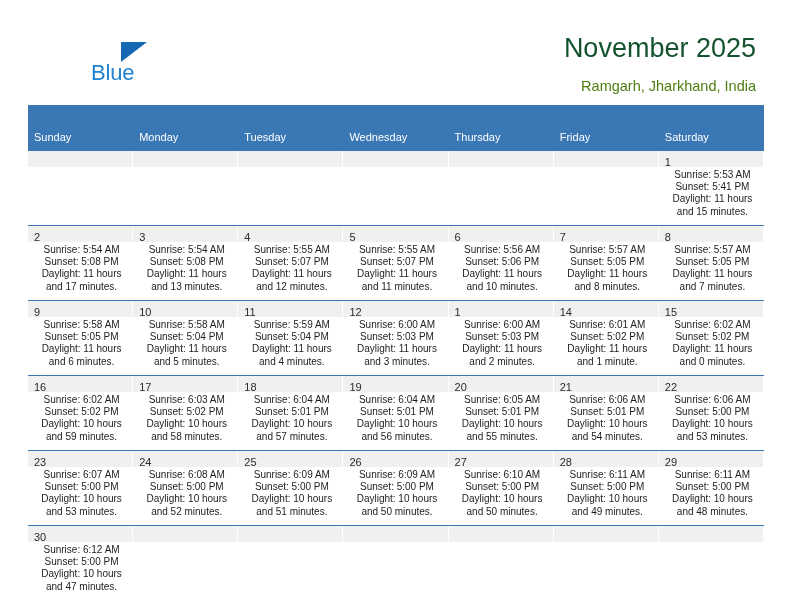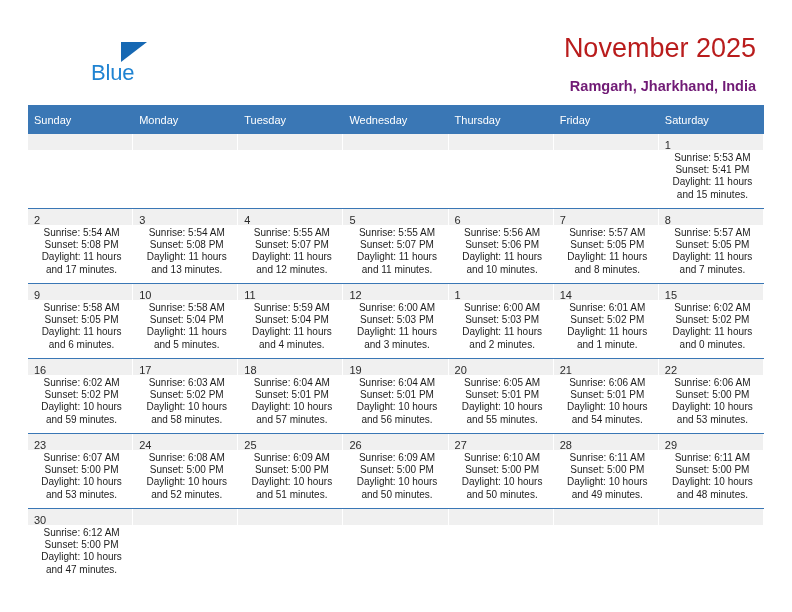--- a/index.html
+++ b/index.html
@@ -67,53 +67,53 @@
     font-family: Liberation Sans, sans-serif;
     font-weight: 400;
   }
 
   .title {
     position: absolute;
     right: 36px;
     top: 33px;
     font-size: 27px;
     font-weight: 400;
-    color: #b91c1c;
+    color: #14532d;
     text-align: right;
     font-family: "Liberation Sans", sans-serif;
     white-space: nowrap;
   }
   .subtitle {
     position: absolute;
     right: 36px;
     top: 78px;
     font-size: 14.5px;
-    font-weight: 700;
-    color: #701a75;
+    font-weight: 400;
+    color: #4d7c0f;
     text-align: right;
     font-family: "Liberation Sans", sans-serif;
     white-space: nowrap;
   }
 
   
   .cal {
     position: absolute;
     left: 28px;
     top: 105px;
     width: 736px;
     border-collapse: collapse;
     table-layout: fixed;
   }
   .cal th {
     background: #3a77b5;
     color: #ffffff;
     font-size: 11px;
     font-weight: 400;
     text-align: left;
-    padding: 5px 0 5px 6px;
+    padding: 22px 0 5px 6px;
     height: 19px;
     border: none;
     font-family: "Liberation Sans", sans-serif;
   }
   .cal td {
     width: 105.14px;
     height: 70px;
     vertical-align: top;
     padding: 0;
     border: none;

